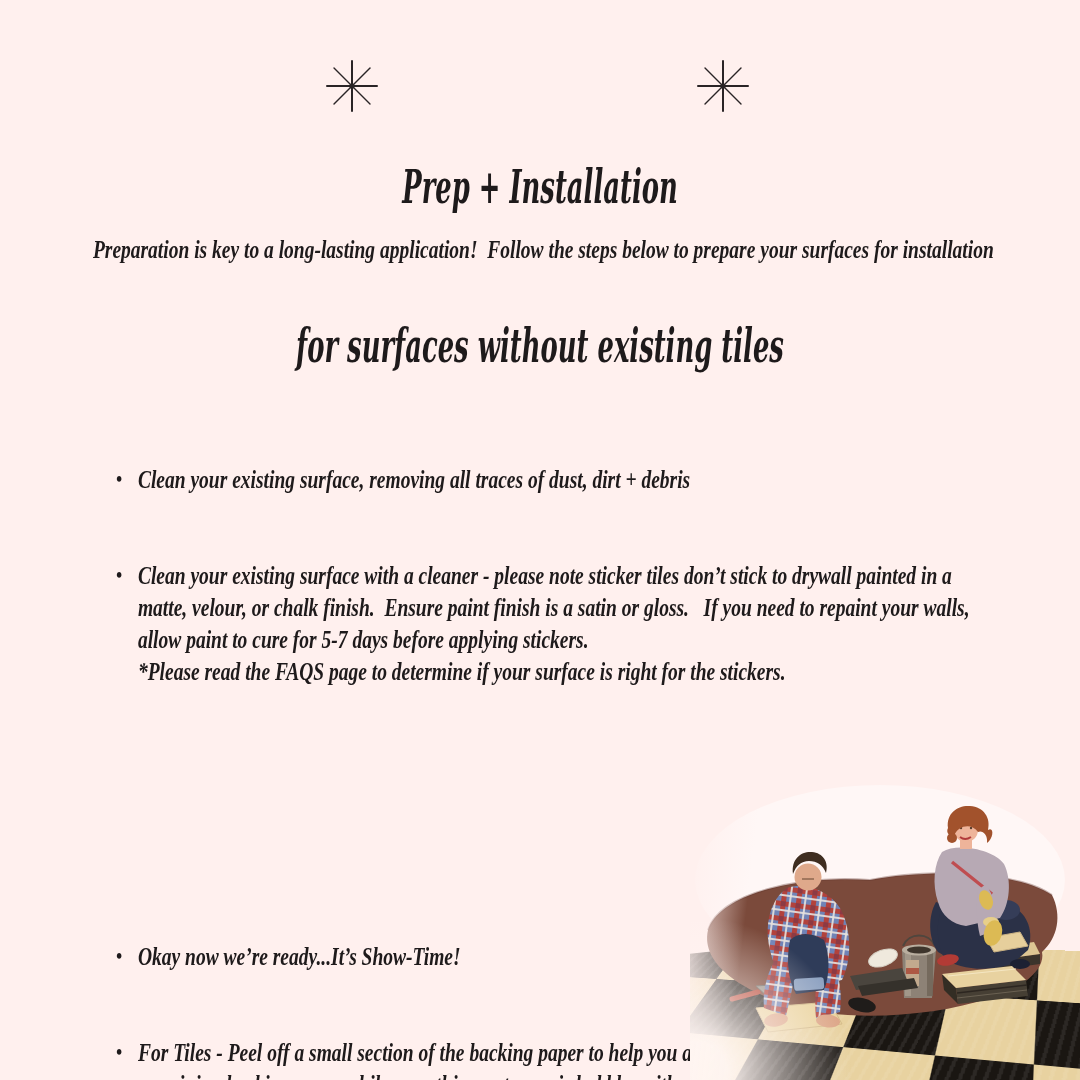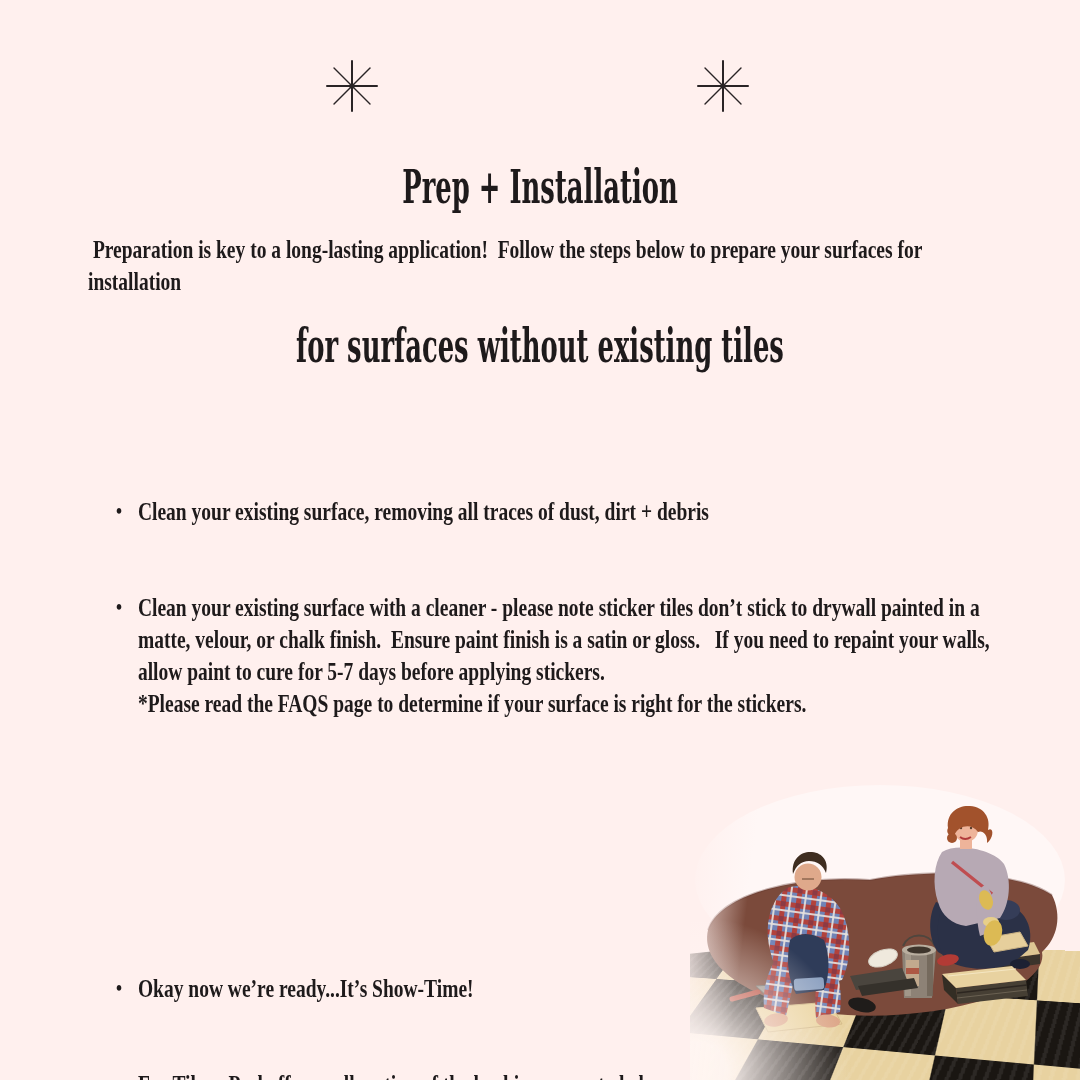--- a/index.html
+++ b/index.html
@@ -3,21 +3,21 @@
 <meta charset="utf-8">
 <style>
   html,body{margin:0;padding:0;}
   body{
     width:1080px;height:1080px;
     background:#fff0ee;
     font-family:"Liberation Serif", serif;
     color:#1e1a1b;
     overflow:hidden;
   }
-  .canvas{position:relative;width:1080px;height:1080px;background:#fff0ee;overflow:hidden;}
+  .canvas{position:relative;width:1080px;height:1080px;background:#fff0ee;overflow:hidden;font-style:italic;}
 
   
   .title-block{
     position:absolute;top:54px;left:0;width:1080px;
     text-align:center;
     font-family:"DejaVu Serif", serif;
     font-weight:700;
     font-size:47px;line-height:53px;
     transform:scaleX(.55);
     transform-origin:540px 0;

